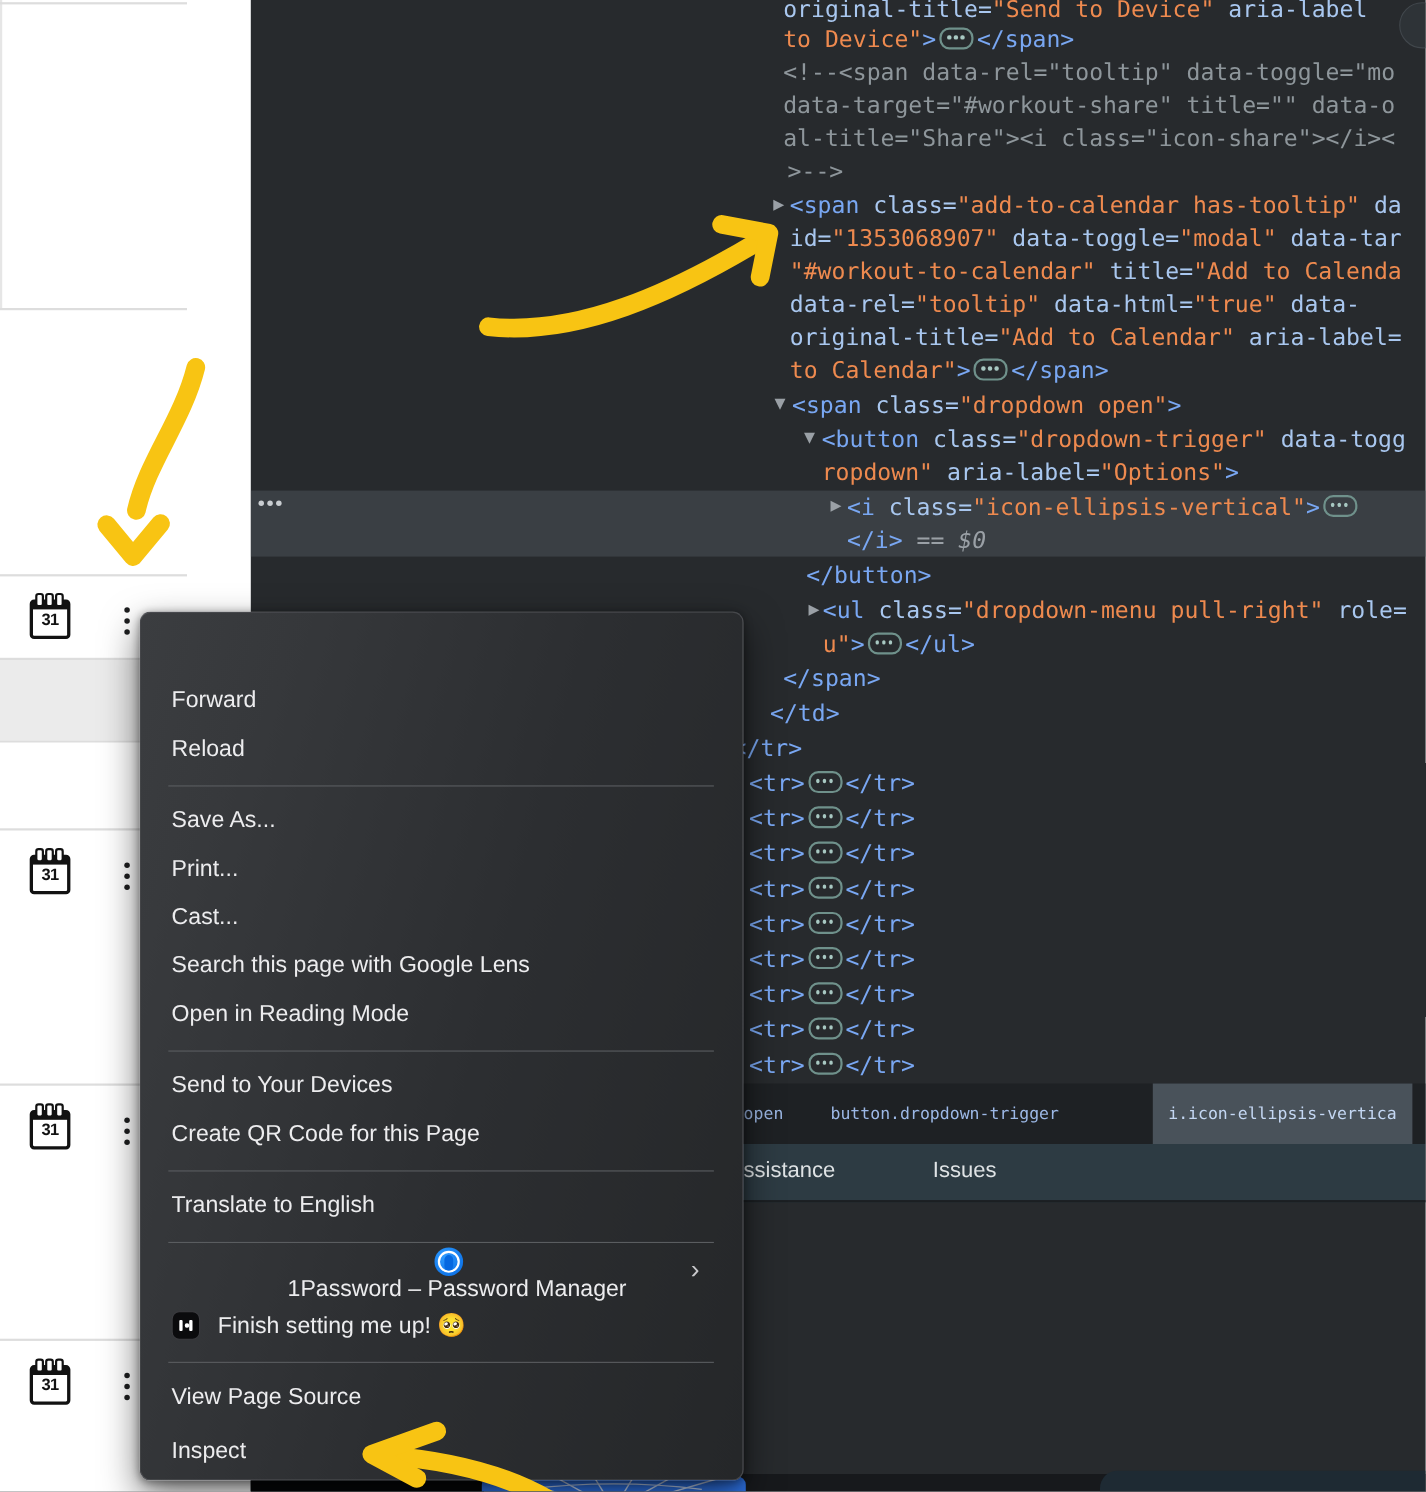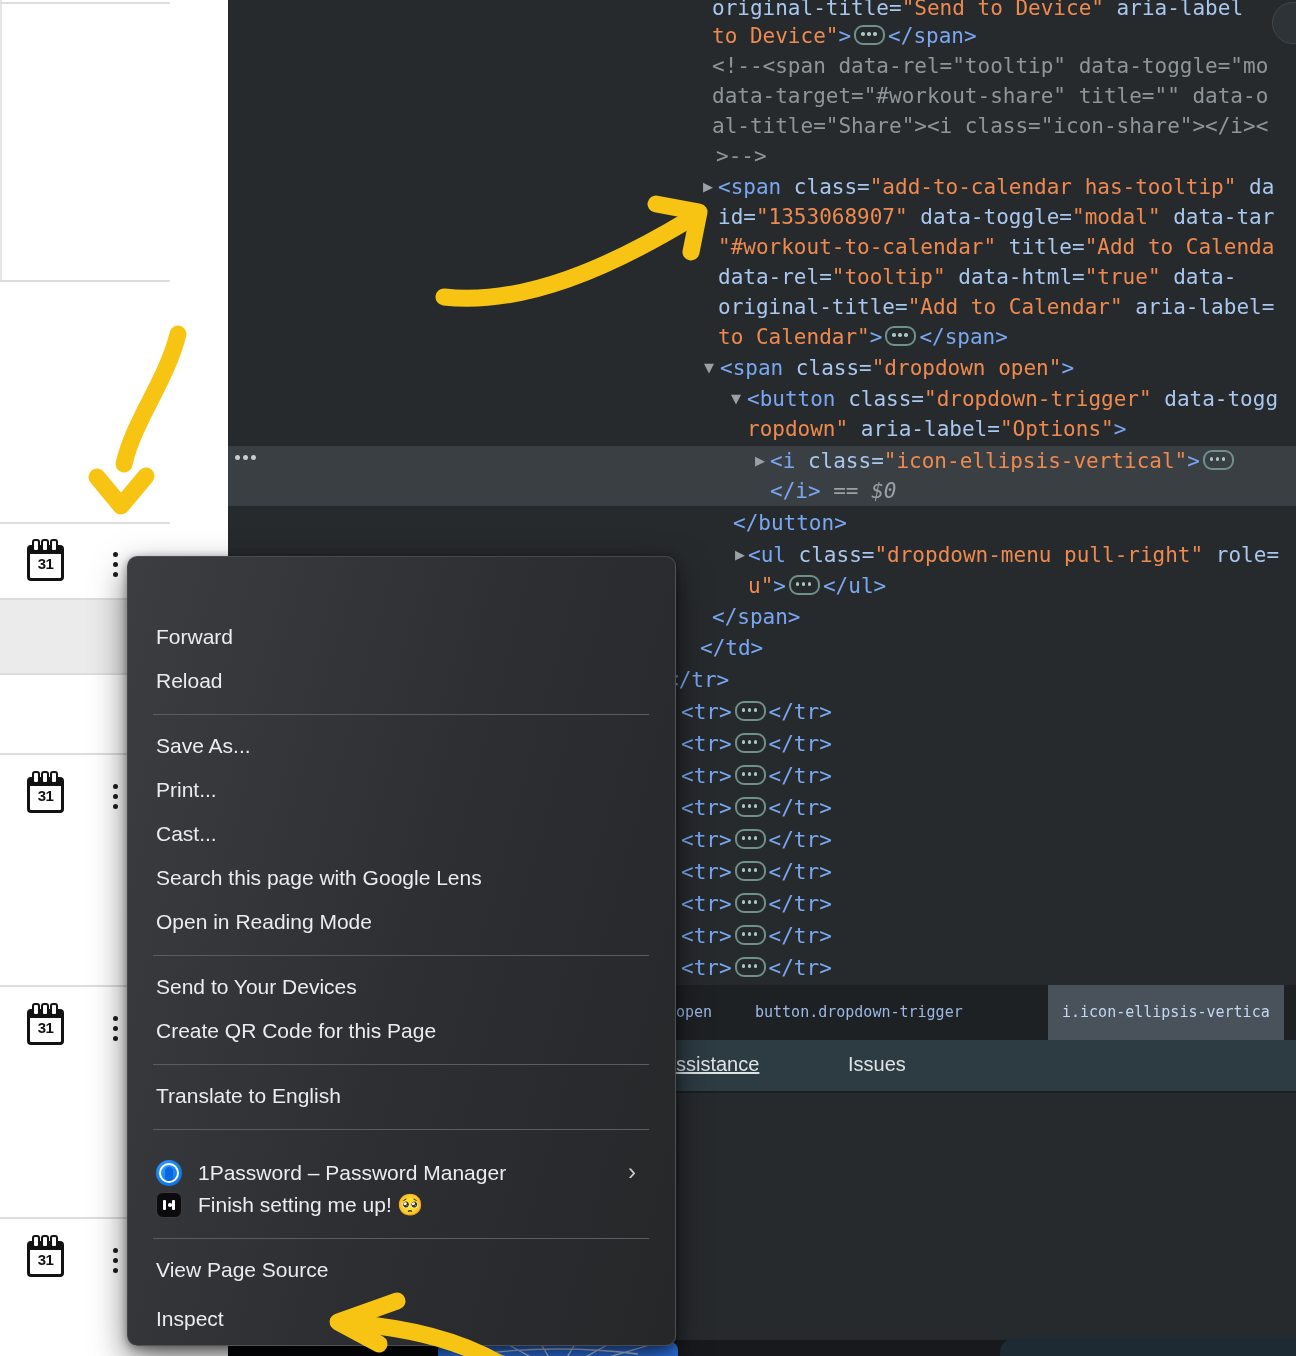--- a/index.html
+++ b/index.html
@@ -204,21 +204,21 @@
       </div>
   </div>
 
   <div id="crumb-bar">
       <div class="crumb" style="left: 448px;">open</div>
       <div class="crumb" style="left: 527px;">button.dropdown-trigger</div>
       <div class="crumb selected" style="left: 820px;">i.icon-ellipsis-vertica</div>
     </div>
 
   <div id="tab-bar">
-      <div class="drawer-tab" style="left: 448px; text-decoration: underline;">ssistance</div>
+      <div class="drawer-tab" style="left: 448px;">ssistance</div>
       <div class="drawer-tab" style="left: 620px;">Issues</div>
     </div>
 
 
   <div id="bottom-strip">
     <div id="bs-black"></div>
     <div id="bs-thumb">
       <svg width="240" height="14" viewBox="0 0 240 14">
         <g stroke="#ffffff" stroke-width="1.3" opacity="0.75" fill="none">
           <line x1="120" y1="30" x2="18" y2="0"></line>
@@ -263,21 +263,21 @@
       <span>Send to Your Devices</span>
     </div>
     <div class="menu-item" style="top: 452px; height: 44px;">
       <span>Create QR Code for this Page</span>
     </div>
     <div class="menu-separator" style="top: 506.5px;"></div>
     <div class="menu-item" style="top: 517px; height: 44px;">
       <span>Translate to English</span>
     </div>
     <div class="menu-separator" style="top: 571.5px;"></div>
-    <div class="menu-item" style="top: 594px; height: 44px;">
+    <div class="menu-item" style="top: 577px; height: 44px; flex-direction: column;">
       <span class="op-icon"></span>
       <span>1Password – Password Manager</span>
       <span class="menu-chevron">›</span>
     </div>
     <div class="menu-item" style="top: 626px; height: 44px;">
       <span class="opsetup-icon"></span>
       <span>Finish setting me up! 🥺</span>
     </div>
     <div class="menu-separator" style="top: 680.5px;"></div>
     <div class="menu-item" style="top: 691px; height: 44px;">

